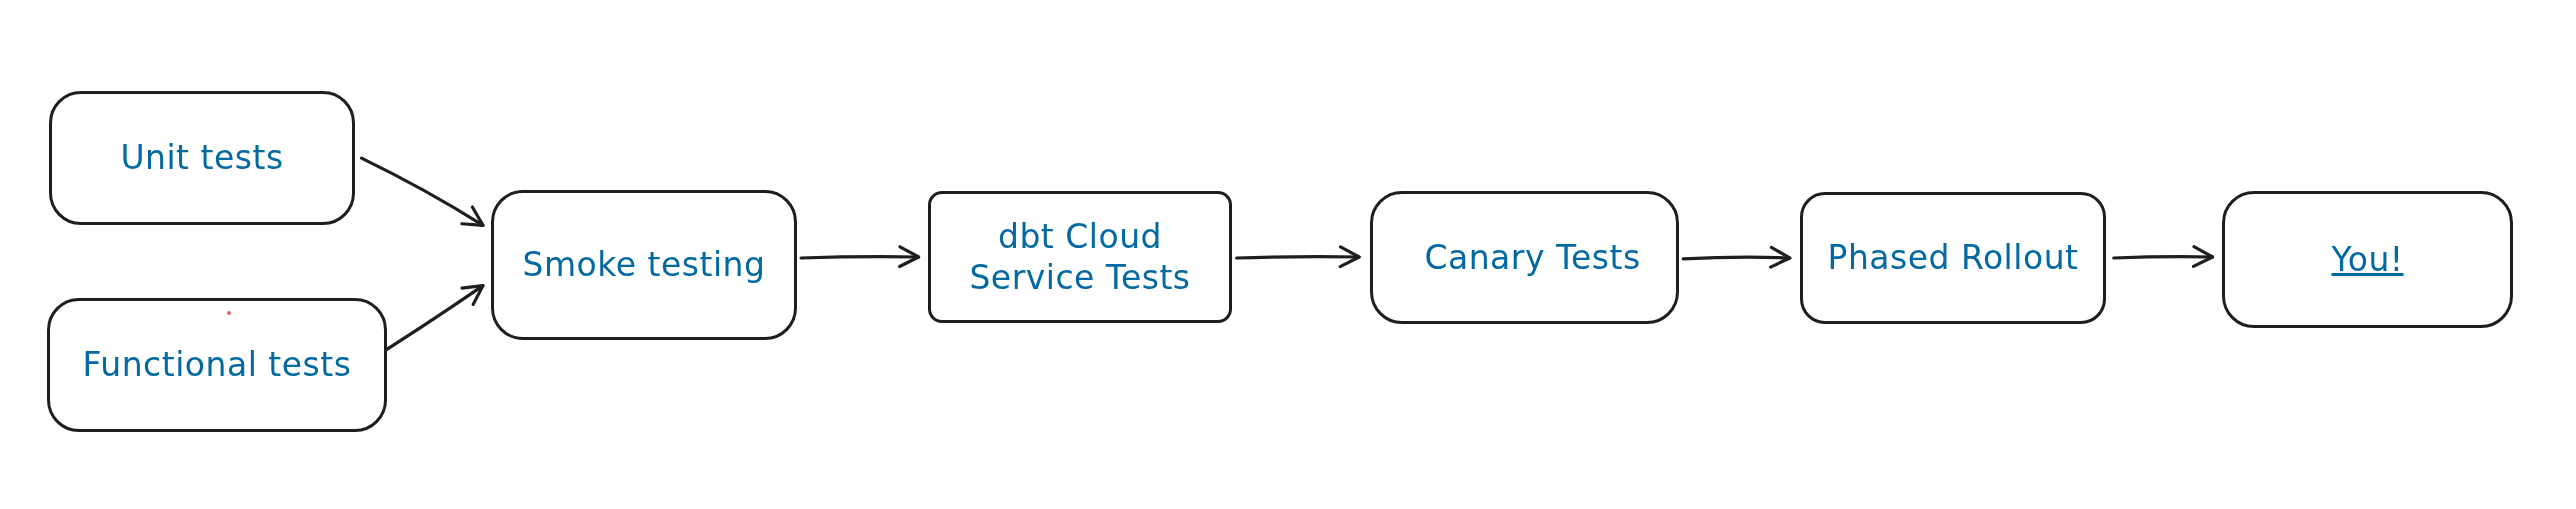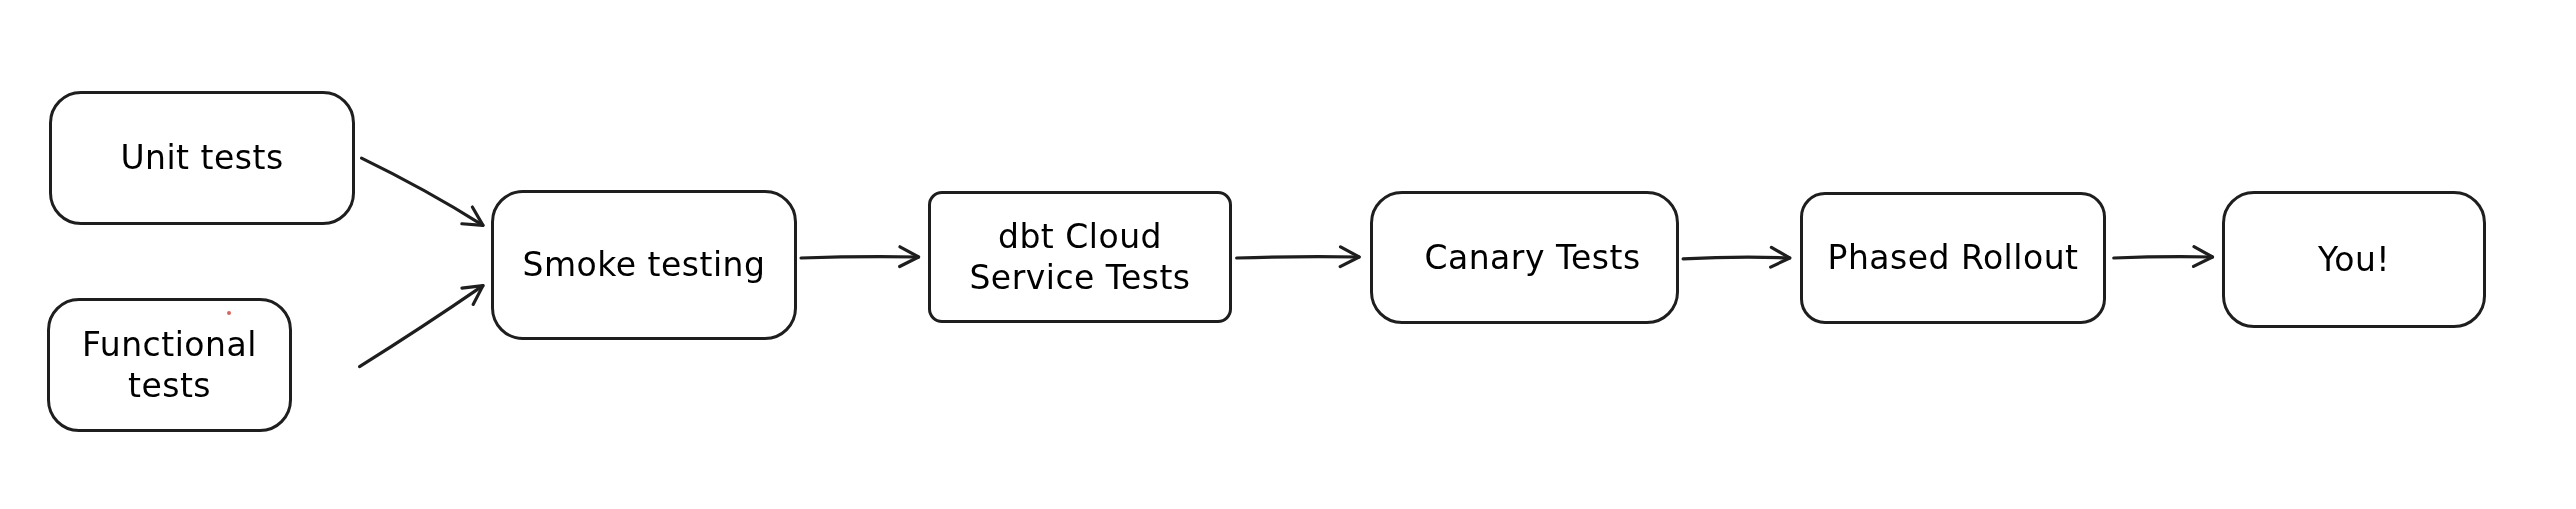--- a/index.html
+++ b/index.html
@@ -22,38 +22,38 @@
     width: 2576px;
     height: 510px;
     pointer-events: none;
   }
   .node {
     position: absolute;
     box-sizing: border-box;
     border: 3.5px solid #1e1e1e;
     border-radius: 32px;
     background: #ffffff;
-    color: #000000;
+    color: #0369a1;
     display: flex;
     align-items: center;
     justify-content: center;
     text-align: center;
     font-size: 33px;
     line-height: 1.25;
     white-space: pre-line;
     letter-spacing: 0.5px;
   }
   
   .n-unit       { left: 49px;   top: 91px;  width: 306px; height: 134px; }
-  .n-functional { left: 47px;   top: 298px; width: 245px; height: 134px; }
+  .n-functional { left: 47px;   top: 298px; width: 340px; height: 134px; }
   .n-smoke      { left: 491px;  top: 190px; width: 306px; height: 150px; }
   .n-dbt        { left: 928px;  top: 191px; width: 304px; height: 132px; border-radius: 14px; }
   .n-canary     { left: 1370px; top: 191px; width: 309px; height: 133px; padding-left: 16px; }
   .n-phased     { left: 1800px; top: 192px; width: 306px; height: 132px; border-radius: 25px; }
-  .n-you        { left: 2222px; top: 191px; width: 264px; height: 137px; }
+  .n-you        { left: 2222px; top: 191px; width: 291px; height: 137px; text-decoration: underline; }
 
   .artifact-dot {
     position: absolute;
     left: 227px;
     top: 311px;
     width: 4px;
     height: 4px;
     border-radius: 50%;
     background: #cf4a42;
     opacity: 0.85;

